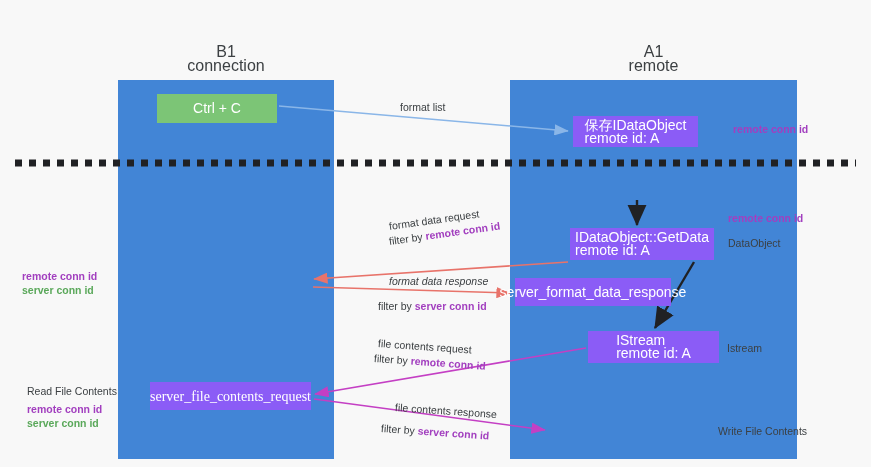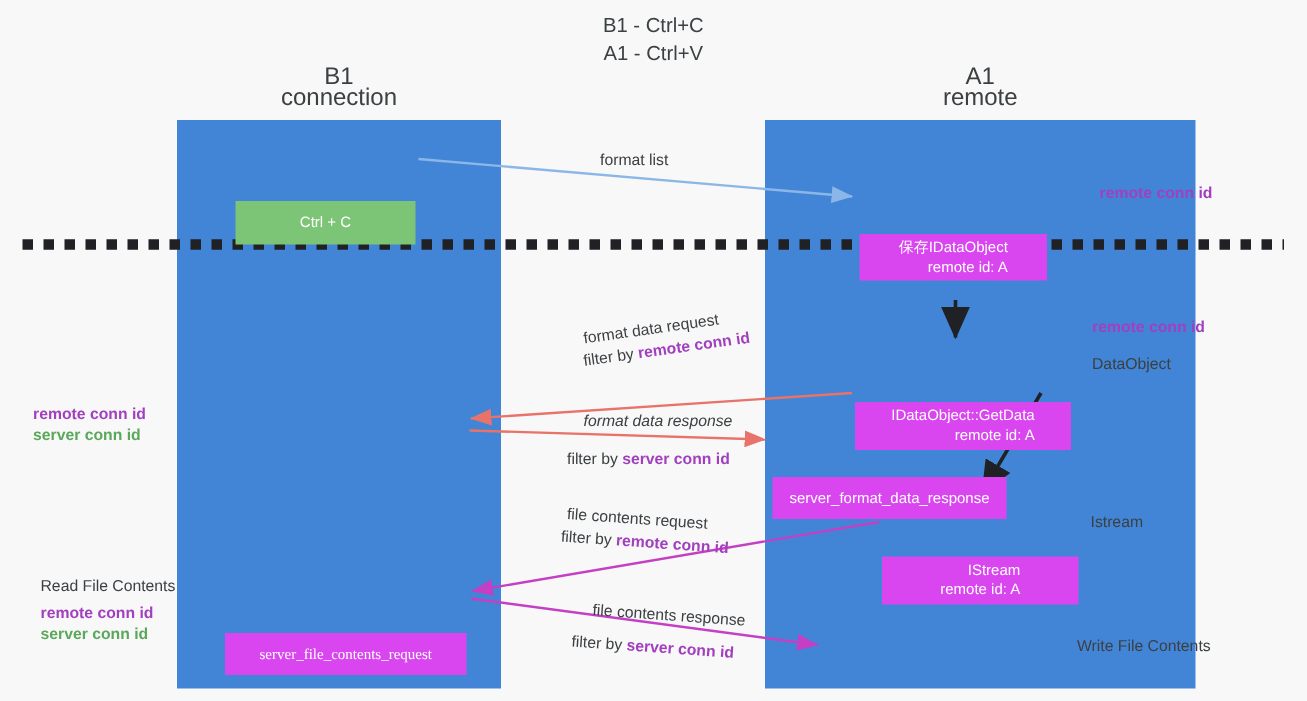--- a/index.html
+++ b/index.html
@@ -56,30 +56,29 @@
     color: #3c4043;
     white-space: pre-line;
   }
 
   .node {
     position: absolute;
     box-sizing: border-box;
     display: flex;
     align-items: center;
     justify-content: center;
-    text-align: right;
+    text-align: left;
     color: #ffffff;
-    font-size: 10px;
+    font-size: 14px;
     line-height: 13px;
     white-space: pre-line;
     padding: 2px 4px;
-    margin-top: 40px;
   }
   .node.green { background: #7cc576; }
-  .node.orange { background: #d946ef; }
+  .node.orange { background: #8b5cf6; }
 
   .n-ctrlc   { left: 157px; top: 94px;  width: 120px; height: 29px; }
   .n-save    { left: 573px; top: 116px; width: 125px; height: 31px; }
   .n-ctrlv   { left: 577px; top: 172px; width: 120px; height: 27px; }
   .n-getdata { left: 570px; top: 228px; width: 144px; height: 32px; }
   .n-sfdreq  { left: 150px; top: 266px; width: 161px; height: 28px; }
   .n-sfdres  { left: 515px; top: 278px; width: 156px; height: 28px; }
   .n-istream { left: 588px; top: 331px; width: 131px; height: 32px; }
   .n-sfcreq  { left: 150px; top: 382px; width: 161px; height: 28px; font-family: Liberation Serif, serif; }
   .n-sfcres  { left: 548px; top: 416px; width: 155px; height: 28px; }
@@ -103,22 +102,20 @@
   }
   .edge-label .purple { color: #a23fbf; font-weight: bold; }
   .rot-a { transform: rotate(-8deg); transform-origin: left center; }
   .rot-b { transform: rotate(4deg);  transform-origin: left center; }
 </style>
 </head>
 <body>
 
 <div id="canvas">
 
-  <div class="page-title">B1 - Ctrl+C
-A1 - Ctrl+V</div>
 
   <div class="lane-title lane-title-b1">B1
 connection</div>
   <div class="lane-title lane-title-a1">A1
 remote</div>
 
   <div class="lane lane-b1"></div>
   <div class="lane lane-a1"></div>
 
   <svg class="layer">

